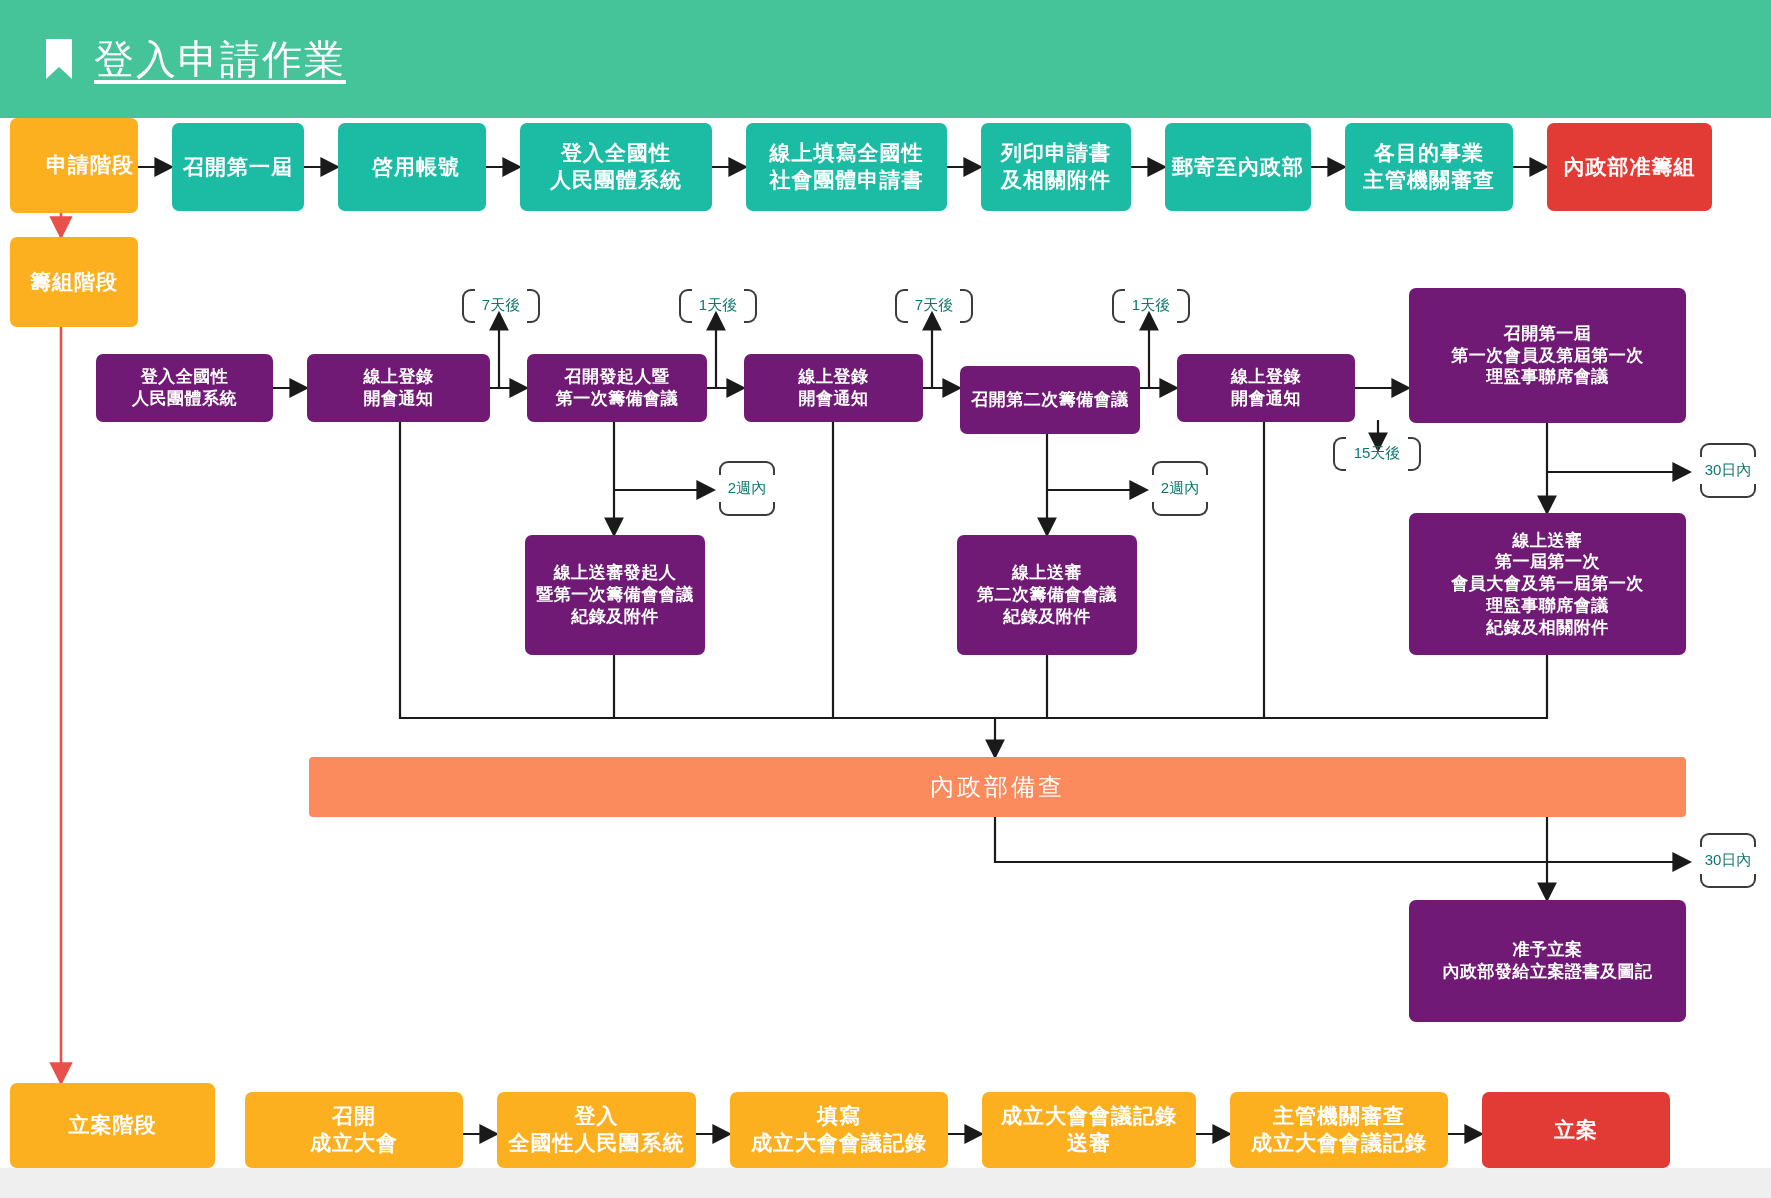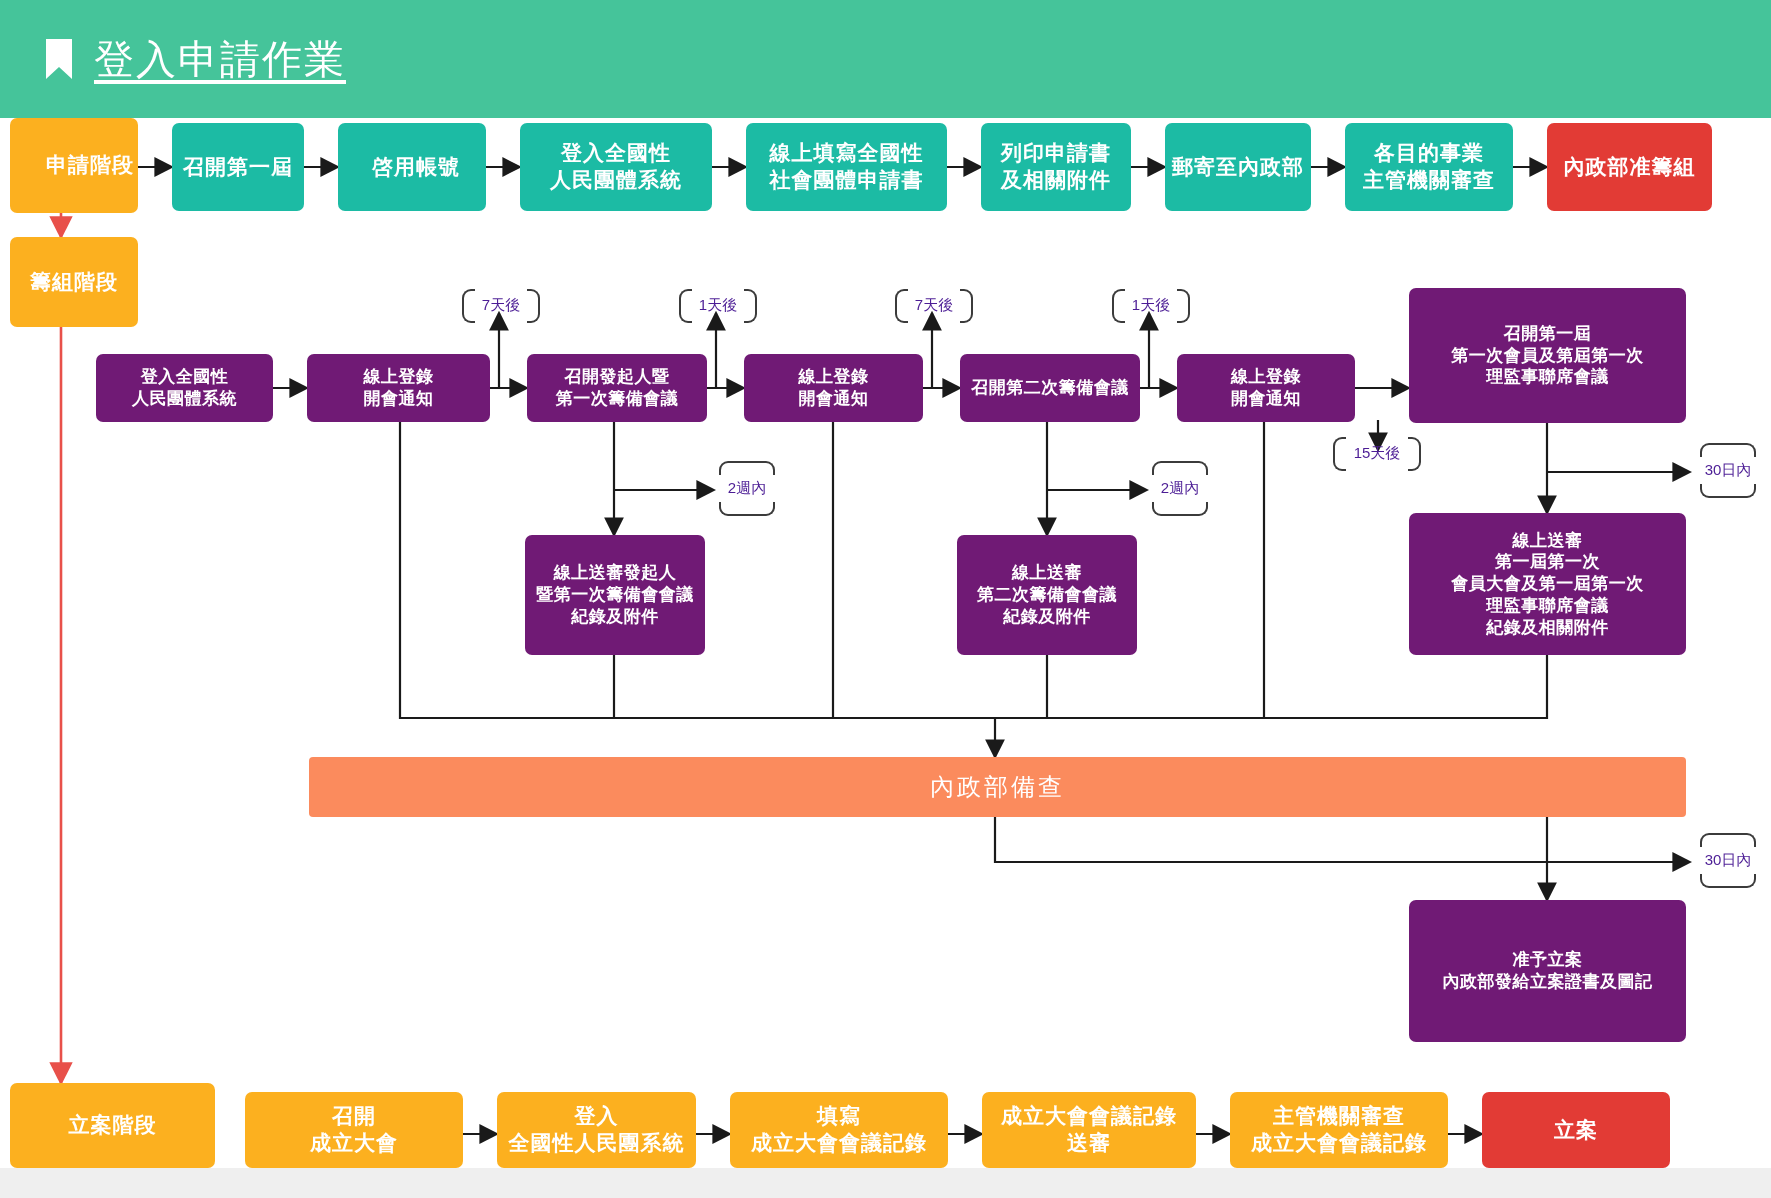--- a/index.html
+++ b/index.html
@@ -57,21 +57,21 @@
   }
   .teal   { background: #1cbba4; font-weight: bold; font-size: 21px; letter-spacing: 1px; }
   .orange { background: #fcb01f; font-weight: bold; font-size: 21px; letter-spacing: 1px; }
   .blue   { background: #701a75; font-weight: bold; font-size: 17px; letter-spacing: .5px; }
   .red    { background: #e23b35; font-weight: bold; font-size: 21px; letter-spacing: 1px; }
   .salmon { background: #fb8b5d; font-weight: normal; font-size: 24px; letter-spacing: 3px; border-radius: 4px; }
 
   
   .annot {
     position: absolute;
-    color: #4c1d95;
+    color: #0f766e;
     font-size: 15px;
     white-space: nowrap;
     text-align: center;
   }
   .annot .txt { position: relative; z-index: 2; }
 
   
   .brace-side::before,
   .brace-side::after {
     content: "";
@@ -225,42 +225,42 @@
   <div class="node red" style="left:1547px; top:123px; width:165px; height:88px;">內政部准籌組</div>
 
   <div class="node blue" style="left:96px; top:354px; width:177px; height:68px;">登入全國性
 人民團體系統</div>
   <div class="node blue" style="left:307px; top:354px; width:183px; height:68px;">線上登錄
 開會通知</div>
   <div class="node blue" style="left:527px; top:354px; width:180px; height:68px;">召開發起人暨
 第一次籌備會議</div>
   <div class="node blue" style="left:744px; top:354px; width:179px; height:68px;">線上登錄
 開會通知</div>
-  <div class="node blue" style="left:960px; top:354px; width:180px; height:68px;text-align:right;">召開第二次籌備會議</div>
+  <div class="node blue" style="left:960px; top:366px; width:180px; height:68px;text-align:right;">召開第二次籌備會議</div>
   <div class="node blue" style="left:1177px; top:354px; width:178px; height:68px;">線上登錄
 開會通知</div>
   <div class="node blue" style="left:1409px; top:288px; width:277px; height:135px;">召開第一屆
 第一次會員及第屆第一次
 理監事聯席會議</div>
 
   <div class="node blue" style="left:525px; top:535px; width:180px; height:120px;">線上送審發起人
 暨第一次籌備會會議
 紀錄及附件</div>
   <div class="node blue" style="left:957px; top:535px; width:180px; height:120px;">線上送審
 第二次籌備會會議
 紀錄及附件</div>
   <div class="node blue" style="left:1409px; top:513px; width:277px; height:142px;">線上送審
 第一屆第一次
 會員大會及第一屆第一次
 理監事聯席會議
 紀錄及相關附件</div>
 
   <div class="node salmon" style="left:309px; top:757px; width:1377px; height:60px;">內政部備查</div>
 
-  <div class="node blue" style="left:1409px; top:900px; width:277px; height:142px;">准予立案
+  <div class="node blue" style="left:1409px; top:900px; width:277px; height:122px;">准予立案
 內政部發給立案證書及圖記</div>
 
   <div class="annot brace-side" style="left:477px; top:296px; width:48px;">
     <span class="txt">7天後</span>
   </div>
   <div class="annot brace-side" style="left:694px; top:296px; width:48px;">
     <span class="txt">1天後</span>
   </div>
   <div class="annot brace-side" style="left:910px; top:296px; width:48px;">
     <span class="txt">7天後</span>

